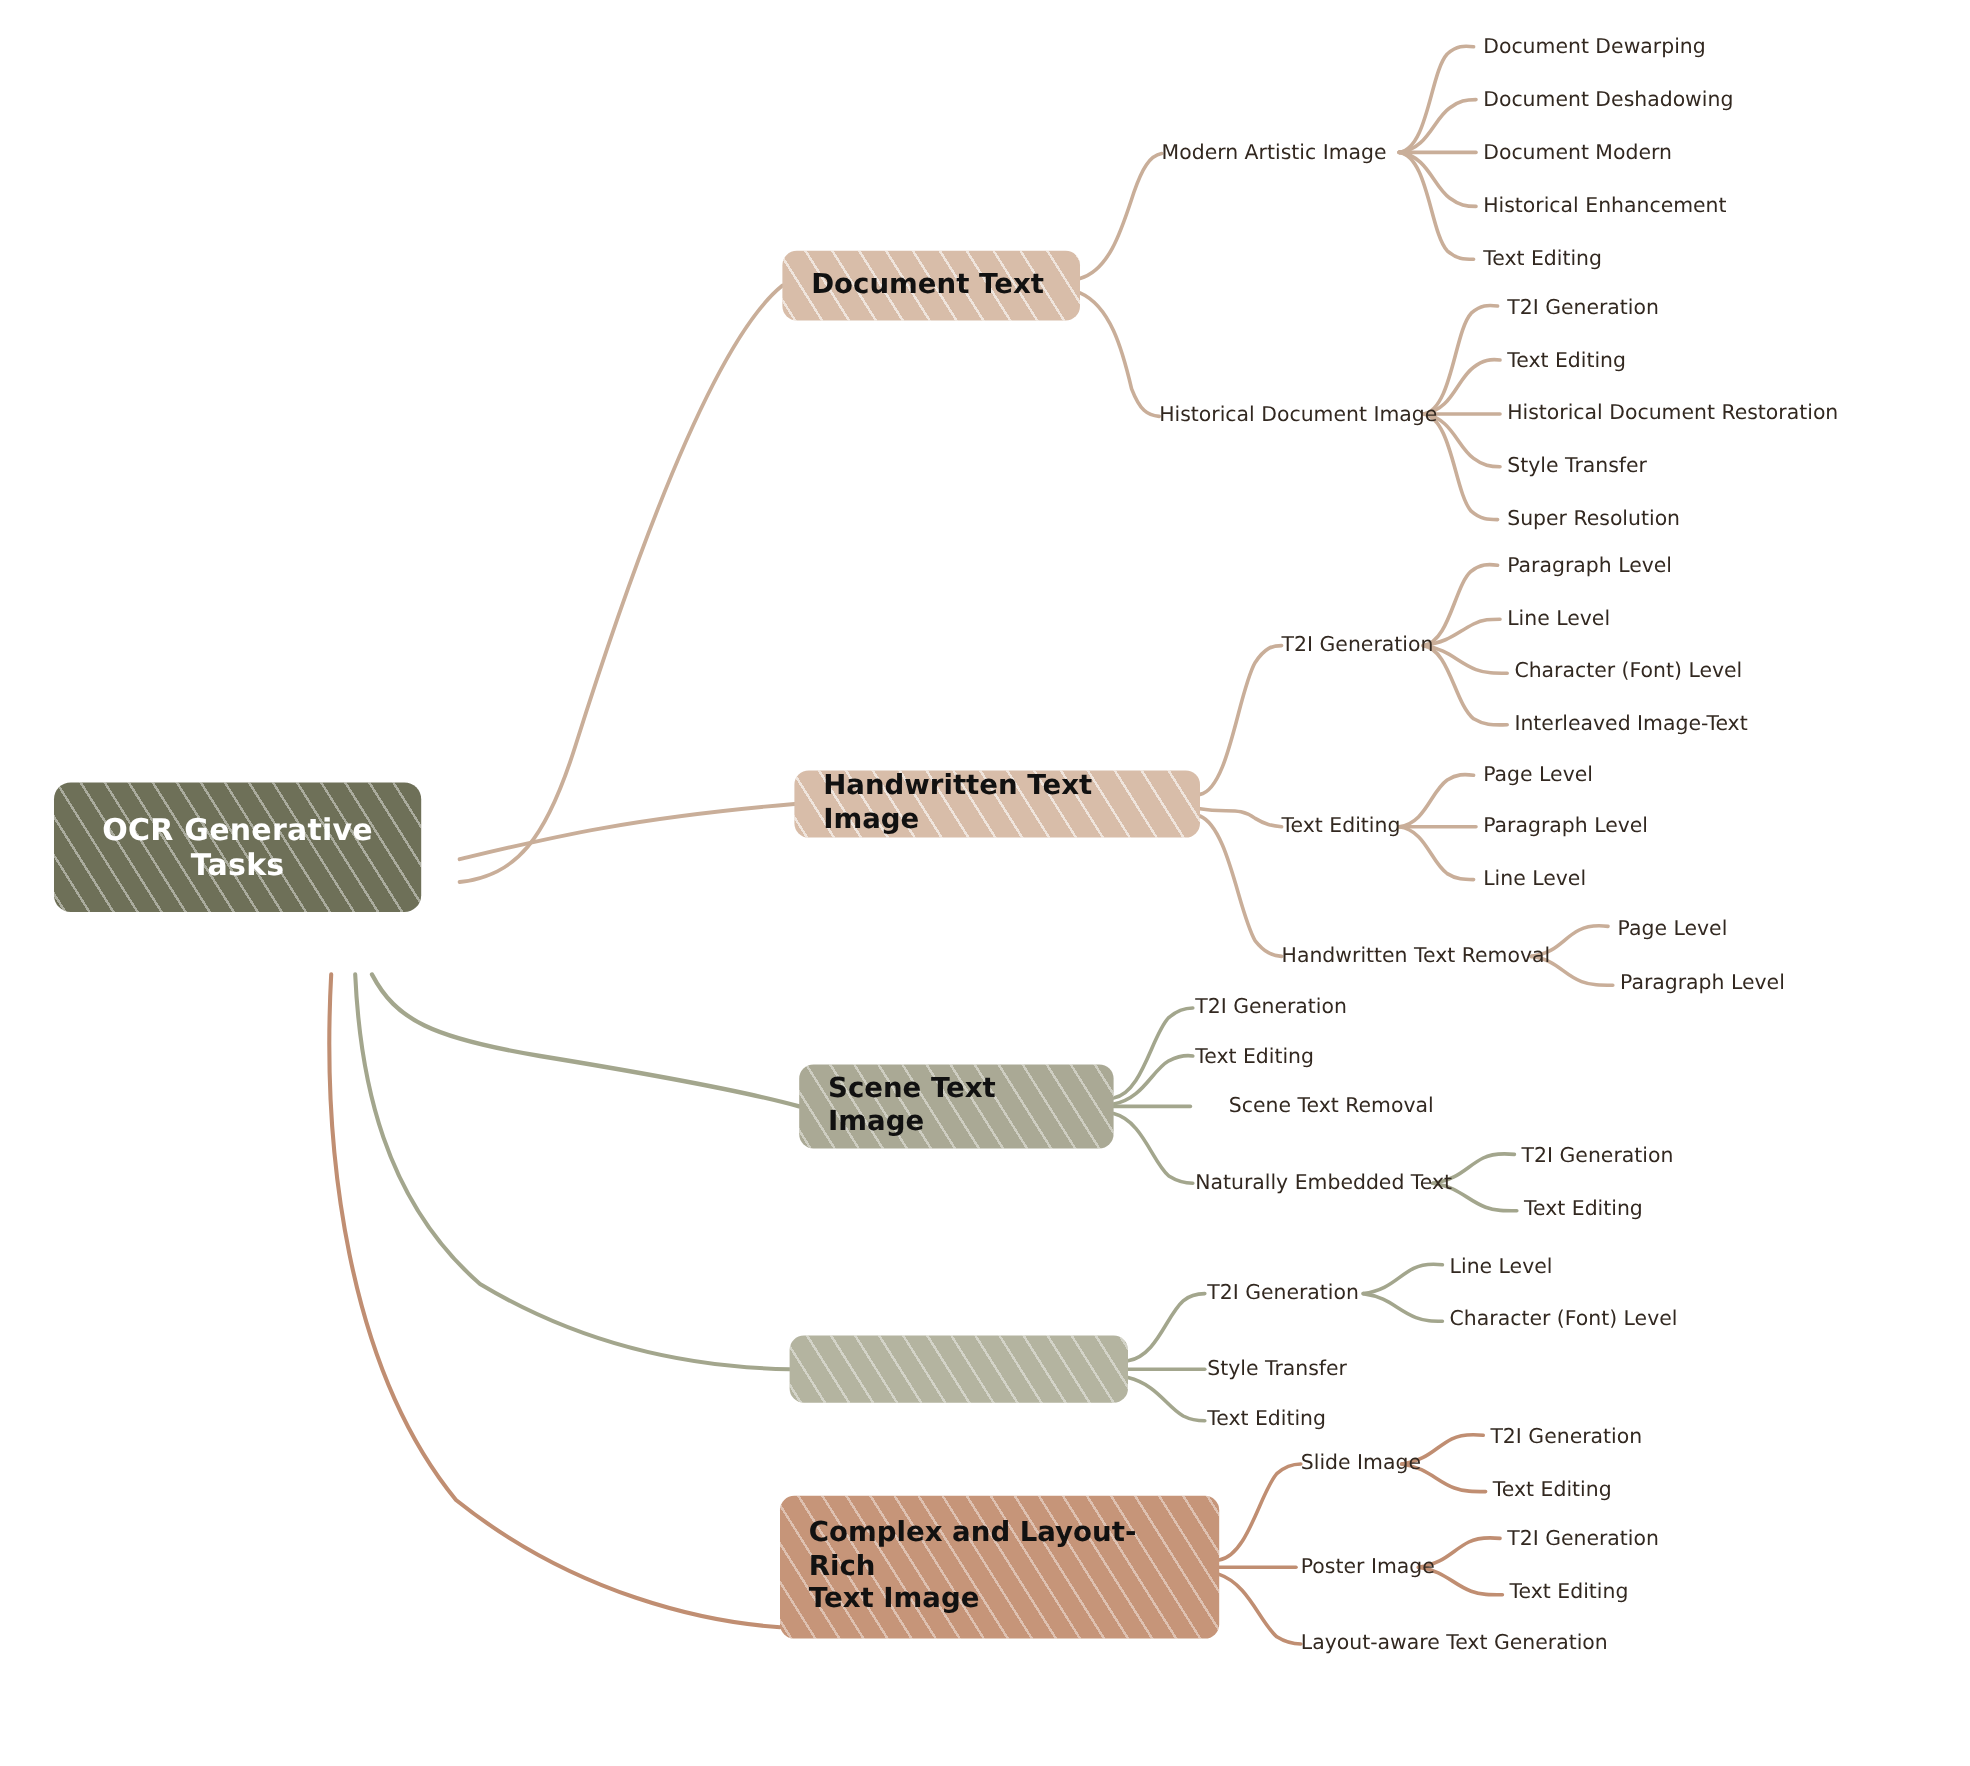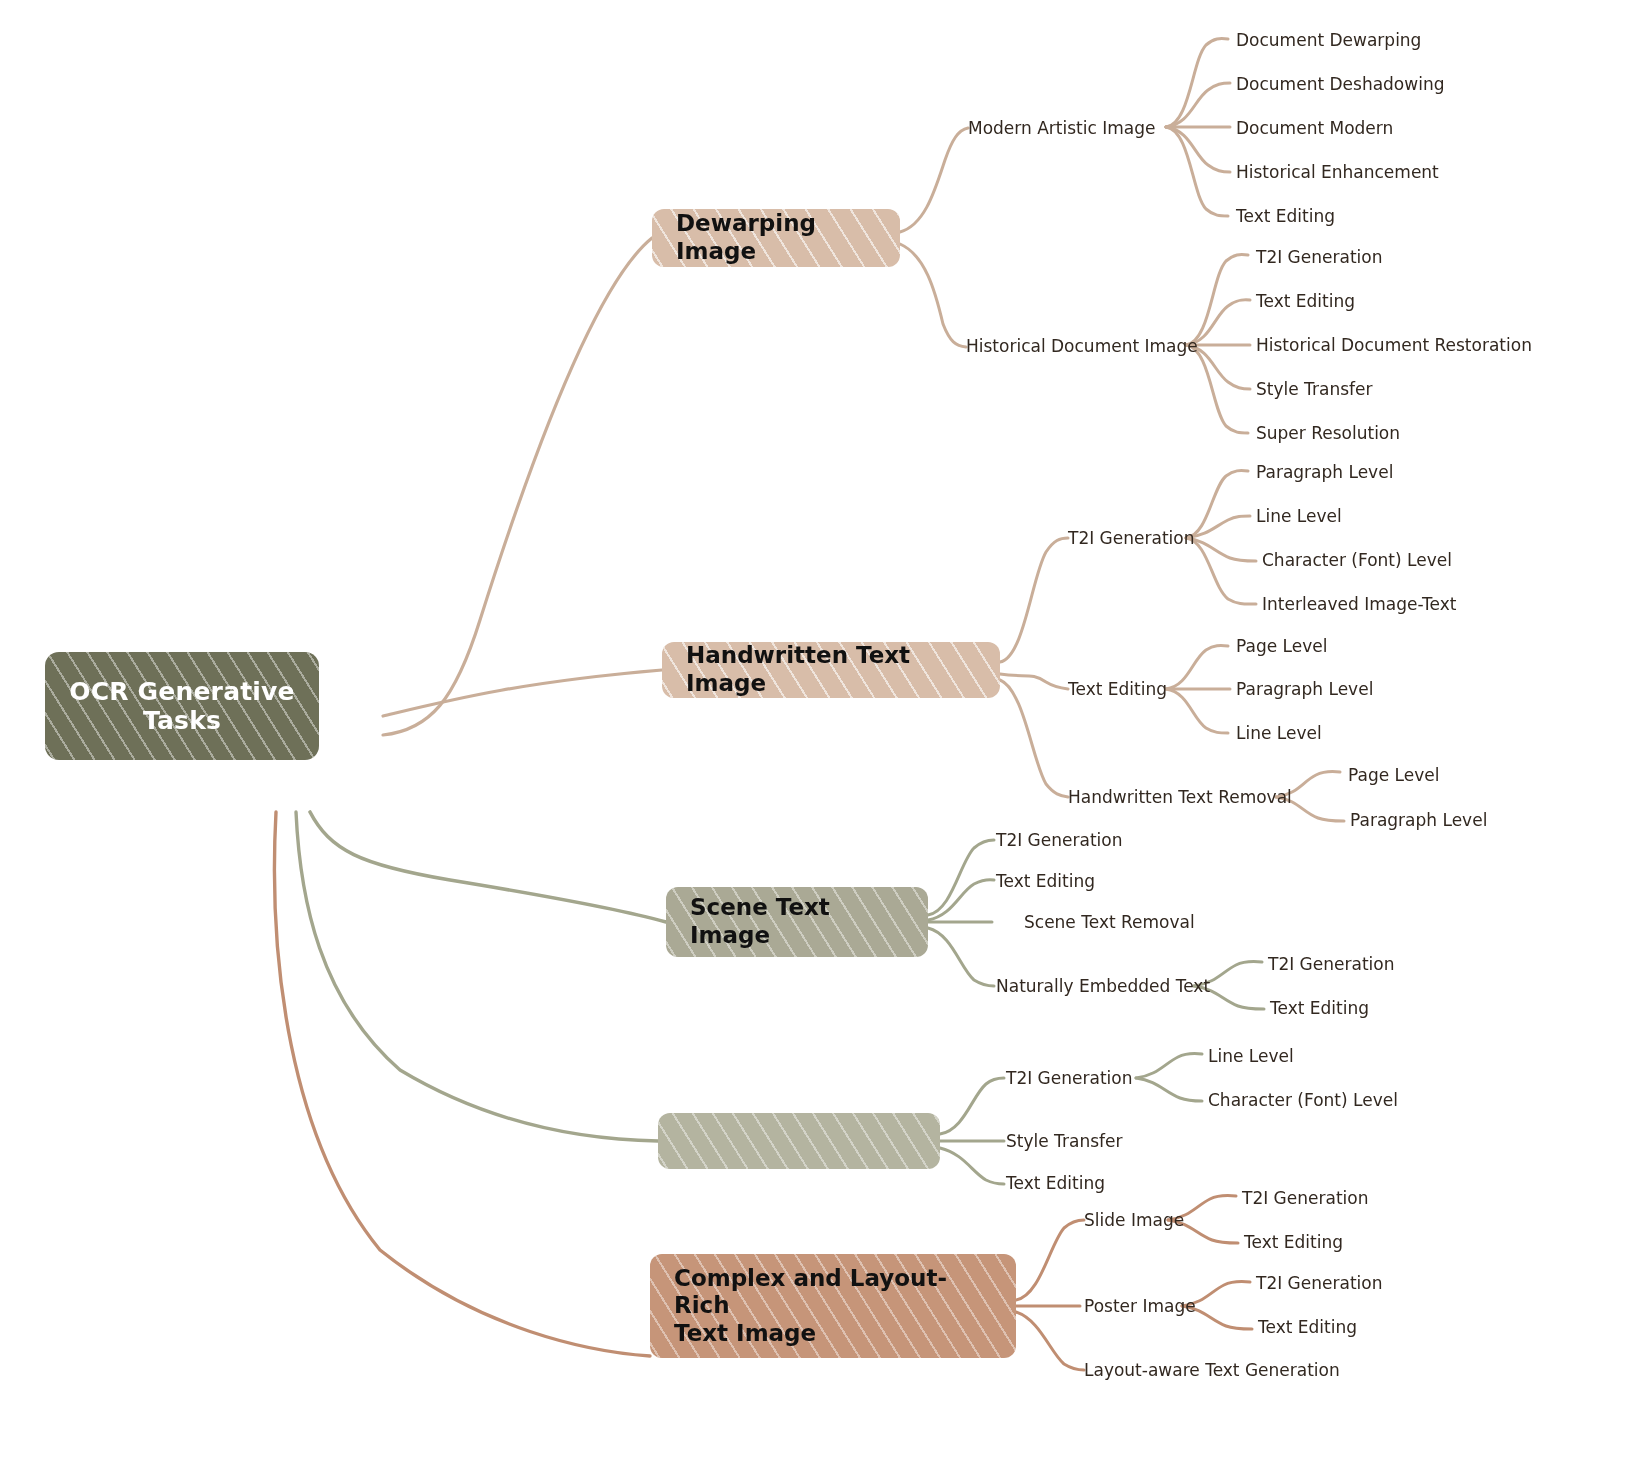--- a/index.html
+++ b/index.html
@@ -169,29 +169,29 @@
 
       <path d="M 1168 1220 C 1190 1217 1196 1206 1210 1199 C 1218 1195 1226 1195 1236 1196" stroke="#c08e72" stroke-width="3"></path>
       <path d="M 1168 1220 C 1190 1223 1196 1234 1212 1240 C 1220 1243 1228 1243 1238 1243" stroke="#c08e72" stroke-width="3"></path>
 
       <path d="M 1182 1306 C 1204 1303 1210 1292 1224 1285 C 1232 1281 1240 1281 1250 1282" stroke="#c08e72" stroke-width="3"></path>
       <path d="M 1182 1306 C 1204 1309 1210 1320 1226 1326 C 1234 1329 1242 1329 1252 1329" stroke="#c08e72" stroke-width="3"></path>
 
     </g>
   </svg>
 
-  <div class="root-node" style="left:45px; top:706px; width:274px; height:108px; font-size:25px; background:#6e7058; transform:translateY(-50%);">
+  <div class="root-node" style="left:45px; top:706px; width:306px; height:108px; font-size:25px; background:#6e7058; transform:translateY(-50%);">
     <span class="hatch"></span>
     <span class="node-label">OCR Generative
 Tasks</span>
   </div>
 
   <div class="branch-node" style="left:652px; top:238px; width:248px; height:58px; font-size:23px; background:#d8bda9; transform:translateY(-50%);">
     <span class="hatch light"></span>
-    <span class="node-label">Dewarping Image</span>
+    <span class="node-label">Document Text</span>
   </div>
 
   <div class="text-node right" style="left:968px; top:128px;">Modern Artistic Image</div>
   <div class="text-node right" style="left:1236px; top:40px;">Document Dewarping</div>
   <div class="text-node right" style="left:1236px; top:84px;">Document Deshadowing</div>
   <div class="text-node right" style="left:1236px; top:128px;">Document Modern</div>
   <div class="text-node right" style="left:1236px; top:172px;">Historical Enhancement</div>
   <div class="text-node right" style="left:1236px; top:216px;">Text Editing</div>
 
   <div class="text-node right" style="left:966px; top:346px;">Historical Document Image</div>
@@ -236,21 +236,21 @@
   <div class="branch-node" style="left:658px; top:1141px; width:282px; height:56px; font-size:23px; background:#b4b4a0; transform:translateY(-50%);">
     <span class="hatch"></span>
   </div>
 
   <div class="text-node right" style="left:1006px; top:1078px;">T2I Generation</div>
   <div class="text-node right" style="left:1208px; top:1056px;">Line Level</div>
   <div class="text-node right" style="left:1208px; top:1100px;">Character (Font) Level</div>
   <div class="text-node right" style="left:1006px; top:1141px;">Style Transfer</div>
   <div class="text-node right" style="left:1006px; top:1183px;">Text Editing</div>
 
-  <div class="branch-node" style="left:650px; top:1306px; width:366px; height:104px; font-size:23px; background:#c69579; transform:translateY(-50%);">
+  <div class="branch-node" style="left:650px; top:1306px; width:366px; height:119px; font-size:23px; background:#c69579; transform:translateY(-50%);">
     <span class="hatch"></span>
     <span class="node-label">Complex and Layout-Rich
 Text Image</span>
   </div>
 
   <div class="text-node right" style="left:1084px; top:1220px;">Slide Image</div>
   <div class="text-node right" style="left:1242px; top:1198px;">T2I Generation</div>
   <div class="text-node right" style="left:1244px; top:1242px;">Text Editing</div>
 
   <div class="text-node right" style="left:1084px; top:1306px;">Poster Image</div>

